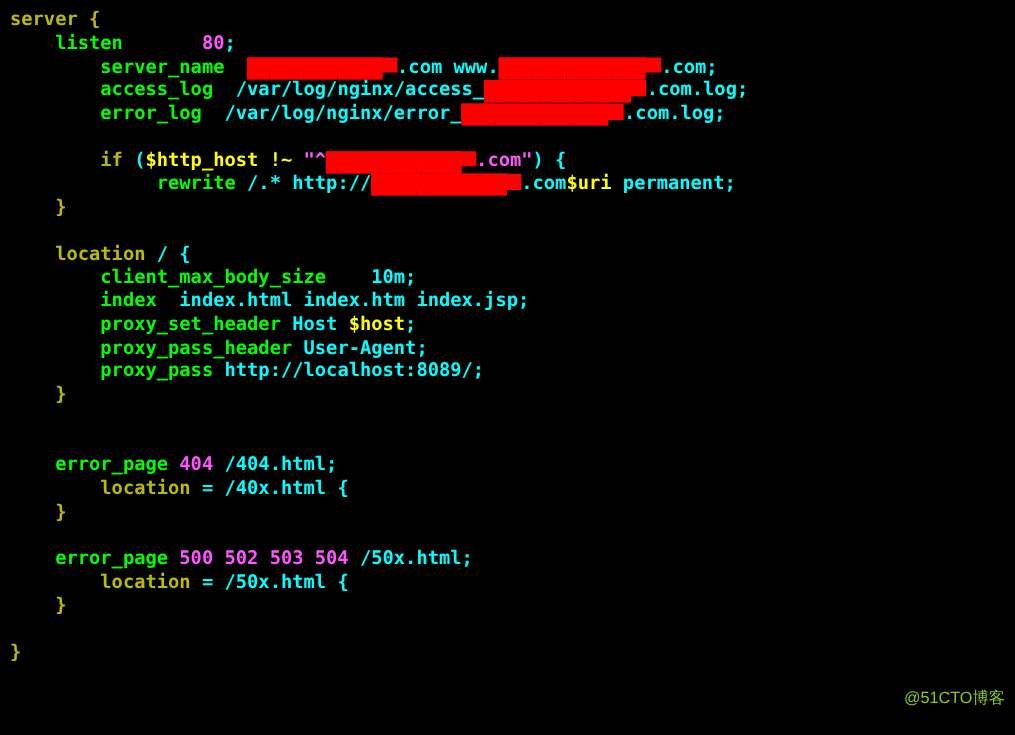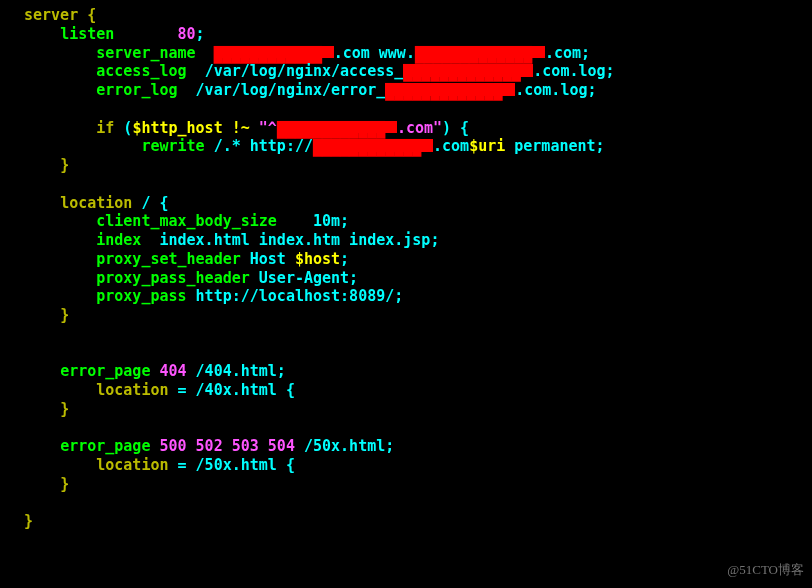--- a/index.html
+++ b/index.html
@@ -9,21 +9,21 @@
     font-family: "DejaVu Sans Mono", "Lucida Console", Consolas, monospace;
     font-size: 15px;
     line-height: 1.25;
     width: 812px;
     height: 588px;
     overflow: hidden;
     position: relative;
     font-weight: bold;
   }
   .code {
-    padding: 6px 24px;
+    padding: 6px 8px;
     white-space: pre;
     color: #00ffff;
   }
   .kw   { color: #00ff00; }   
   .id   { color: #00ffff; }   
   .num  { color: #ff55ff; }   
   .str  { color: #ff55ff; }   
   .dir  { color: #bbbb00; }   
   .var  { color: #ffff00; }   
   .op   { color: #ffff00; }   
@@ -34,24 +34,24 @@
     height: 0.85em;
     vertical-align: -2px;
     border: none;
   }
   .red.sm { width: 120px; }
   .red.md { width: 130px; }
   .red.lg { width: 130px; }
   .watermark {
     position: absolute;
     right: 8px;
-    bottom: 10px;
-    color: #737373;
+    bottom: 22px;
+    color: #84cc16;
     font-weight: normal;
-    font-family: Liberation Serif, serif;
+    font-family: Liberation Sans, sans-serif;
     font-size: 13px;
   }
 </style>
 </head>
 <body>
 
 <div class="code"><span class="dir">server {</span>
     <span class="kw">listen</span>       <span class="num">80</span><span class="id">;</span>
         <span class="kw">server_name</span>  <span class="red sm">████████████</span><span class="id">.com www.</span><span class="red md">█████████████</span><span class="id">.com;</span>
         <span class="kw">access_log</span>  <span class="id">/var/log/nginx/access_</span><span class="red lg">█████████████</span><span class="id">.com.log;</span>

